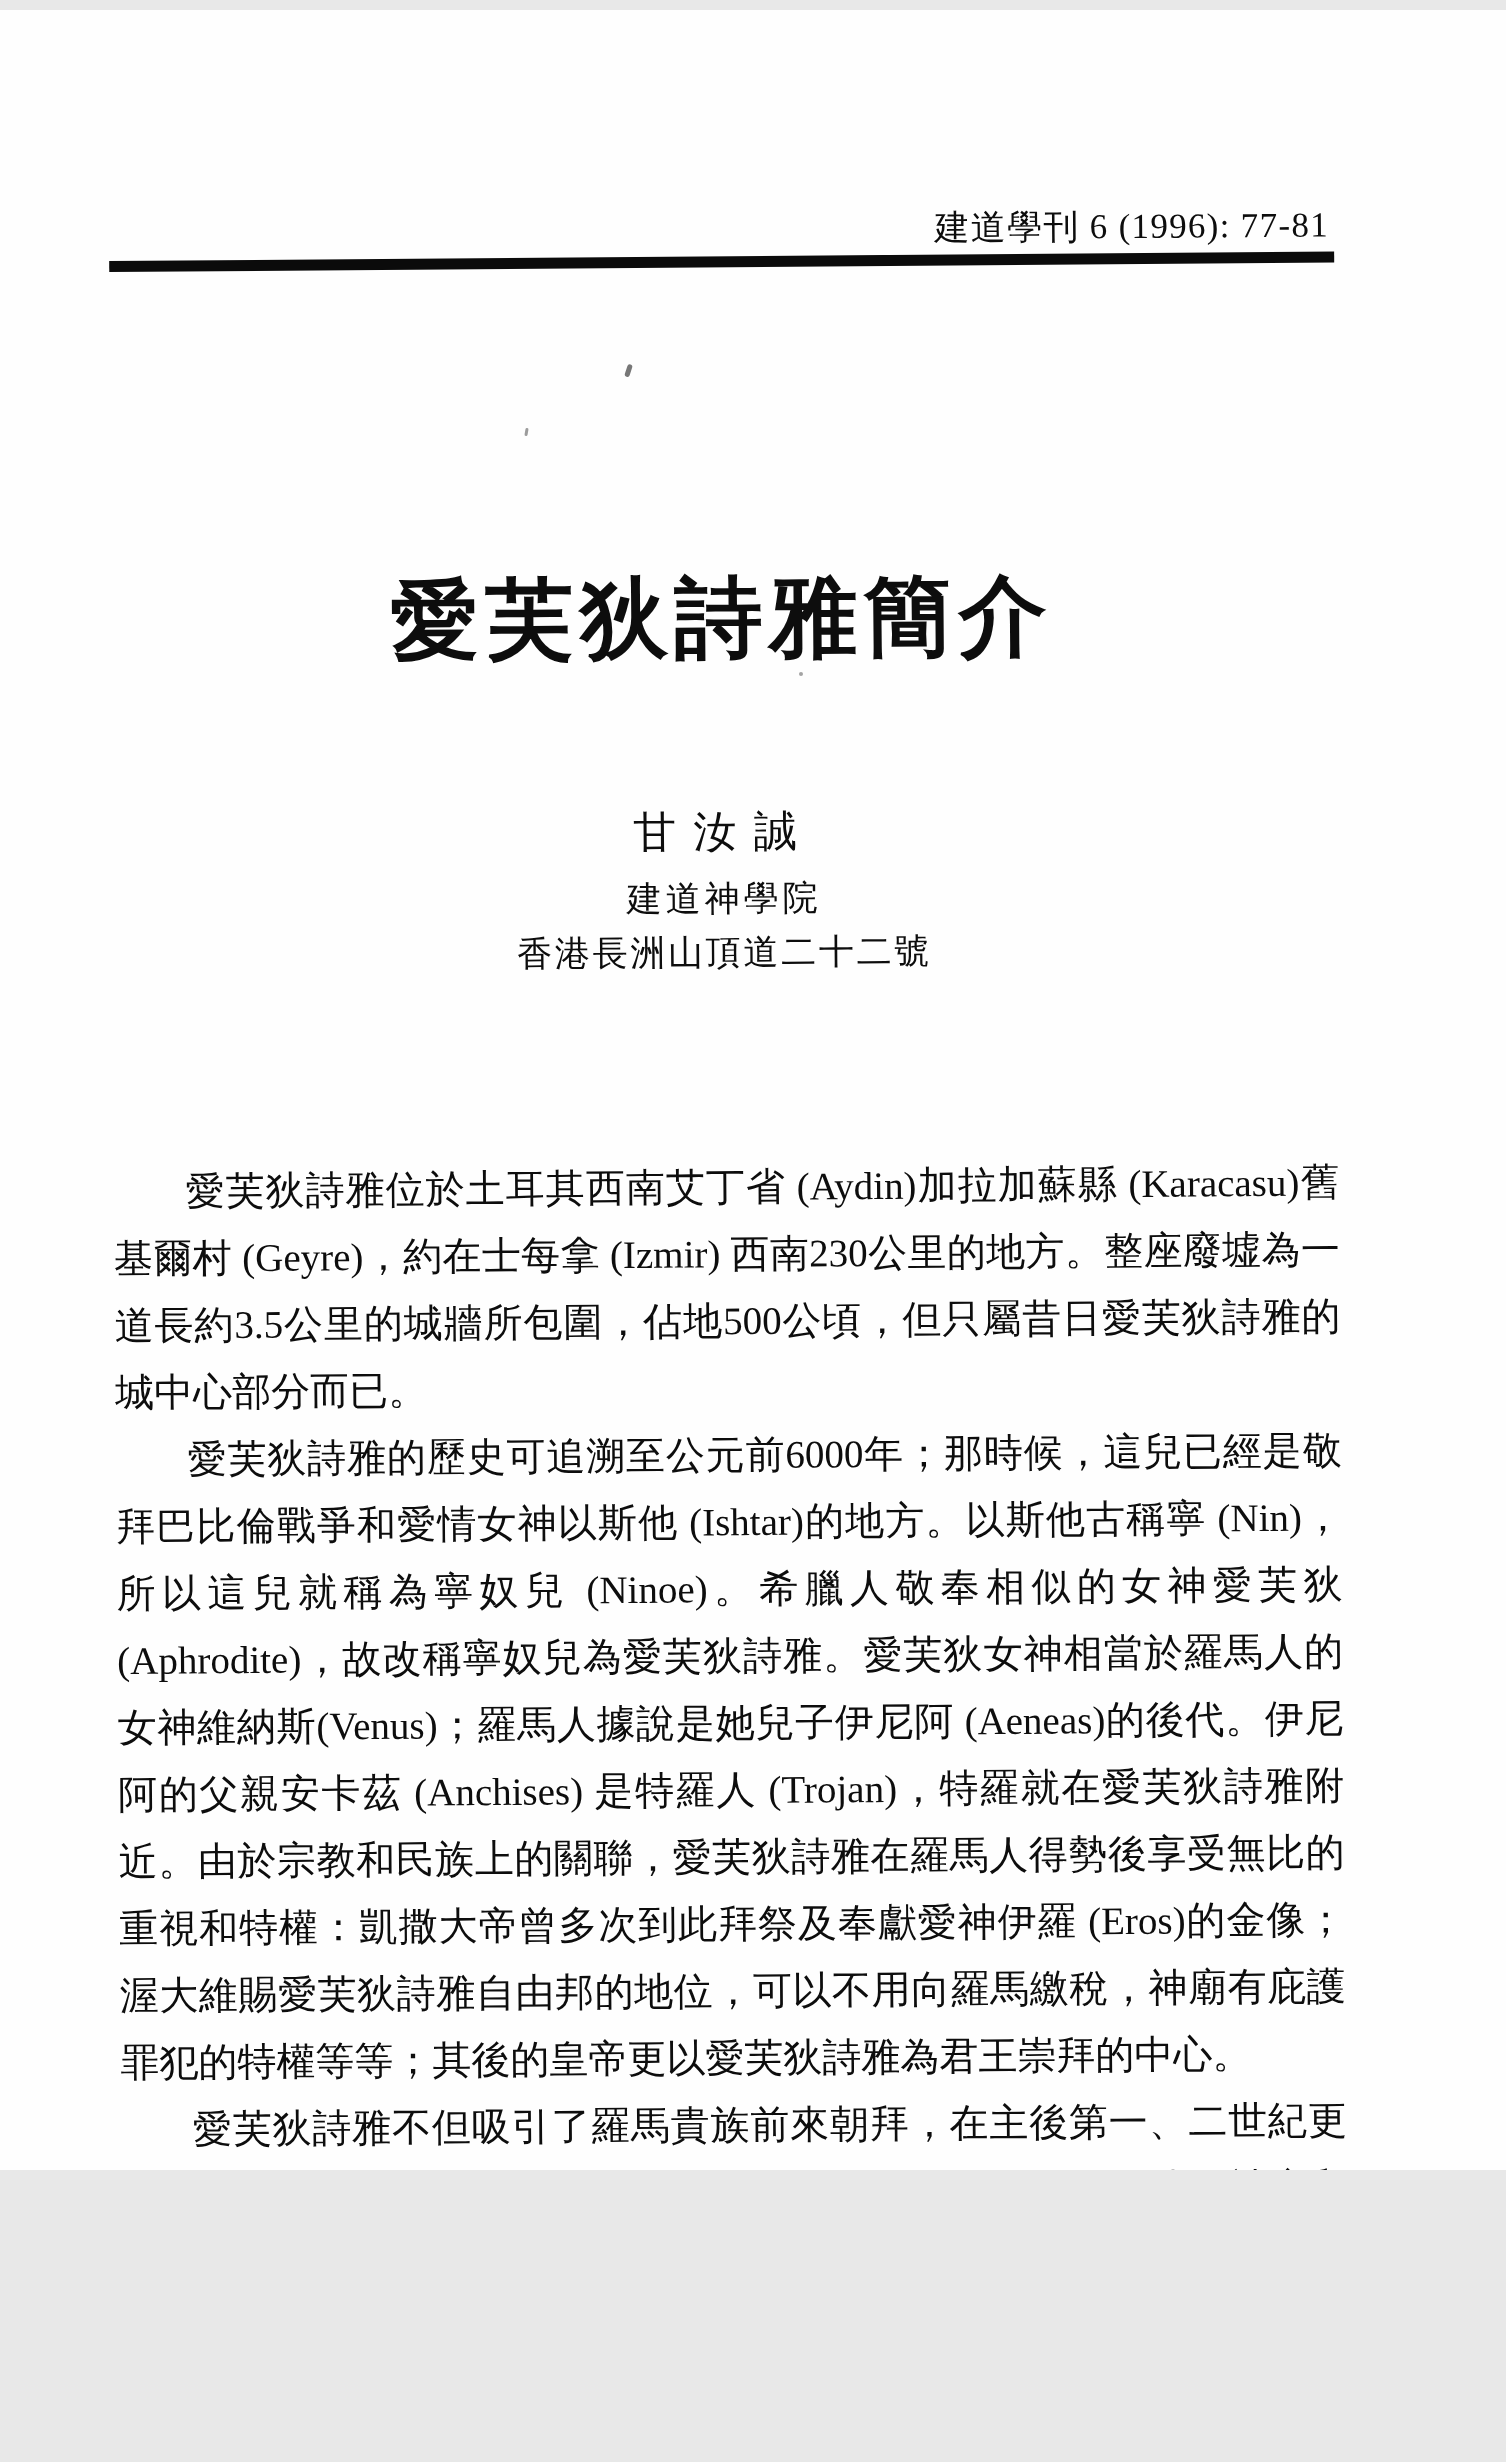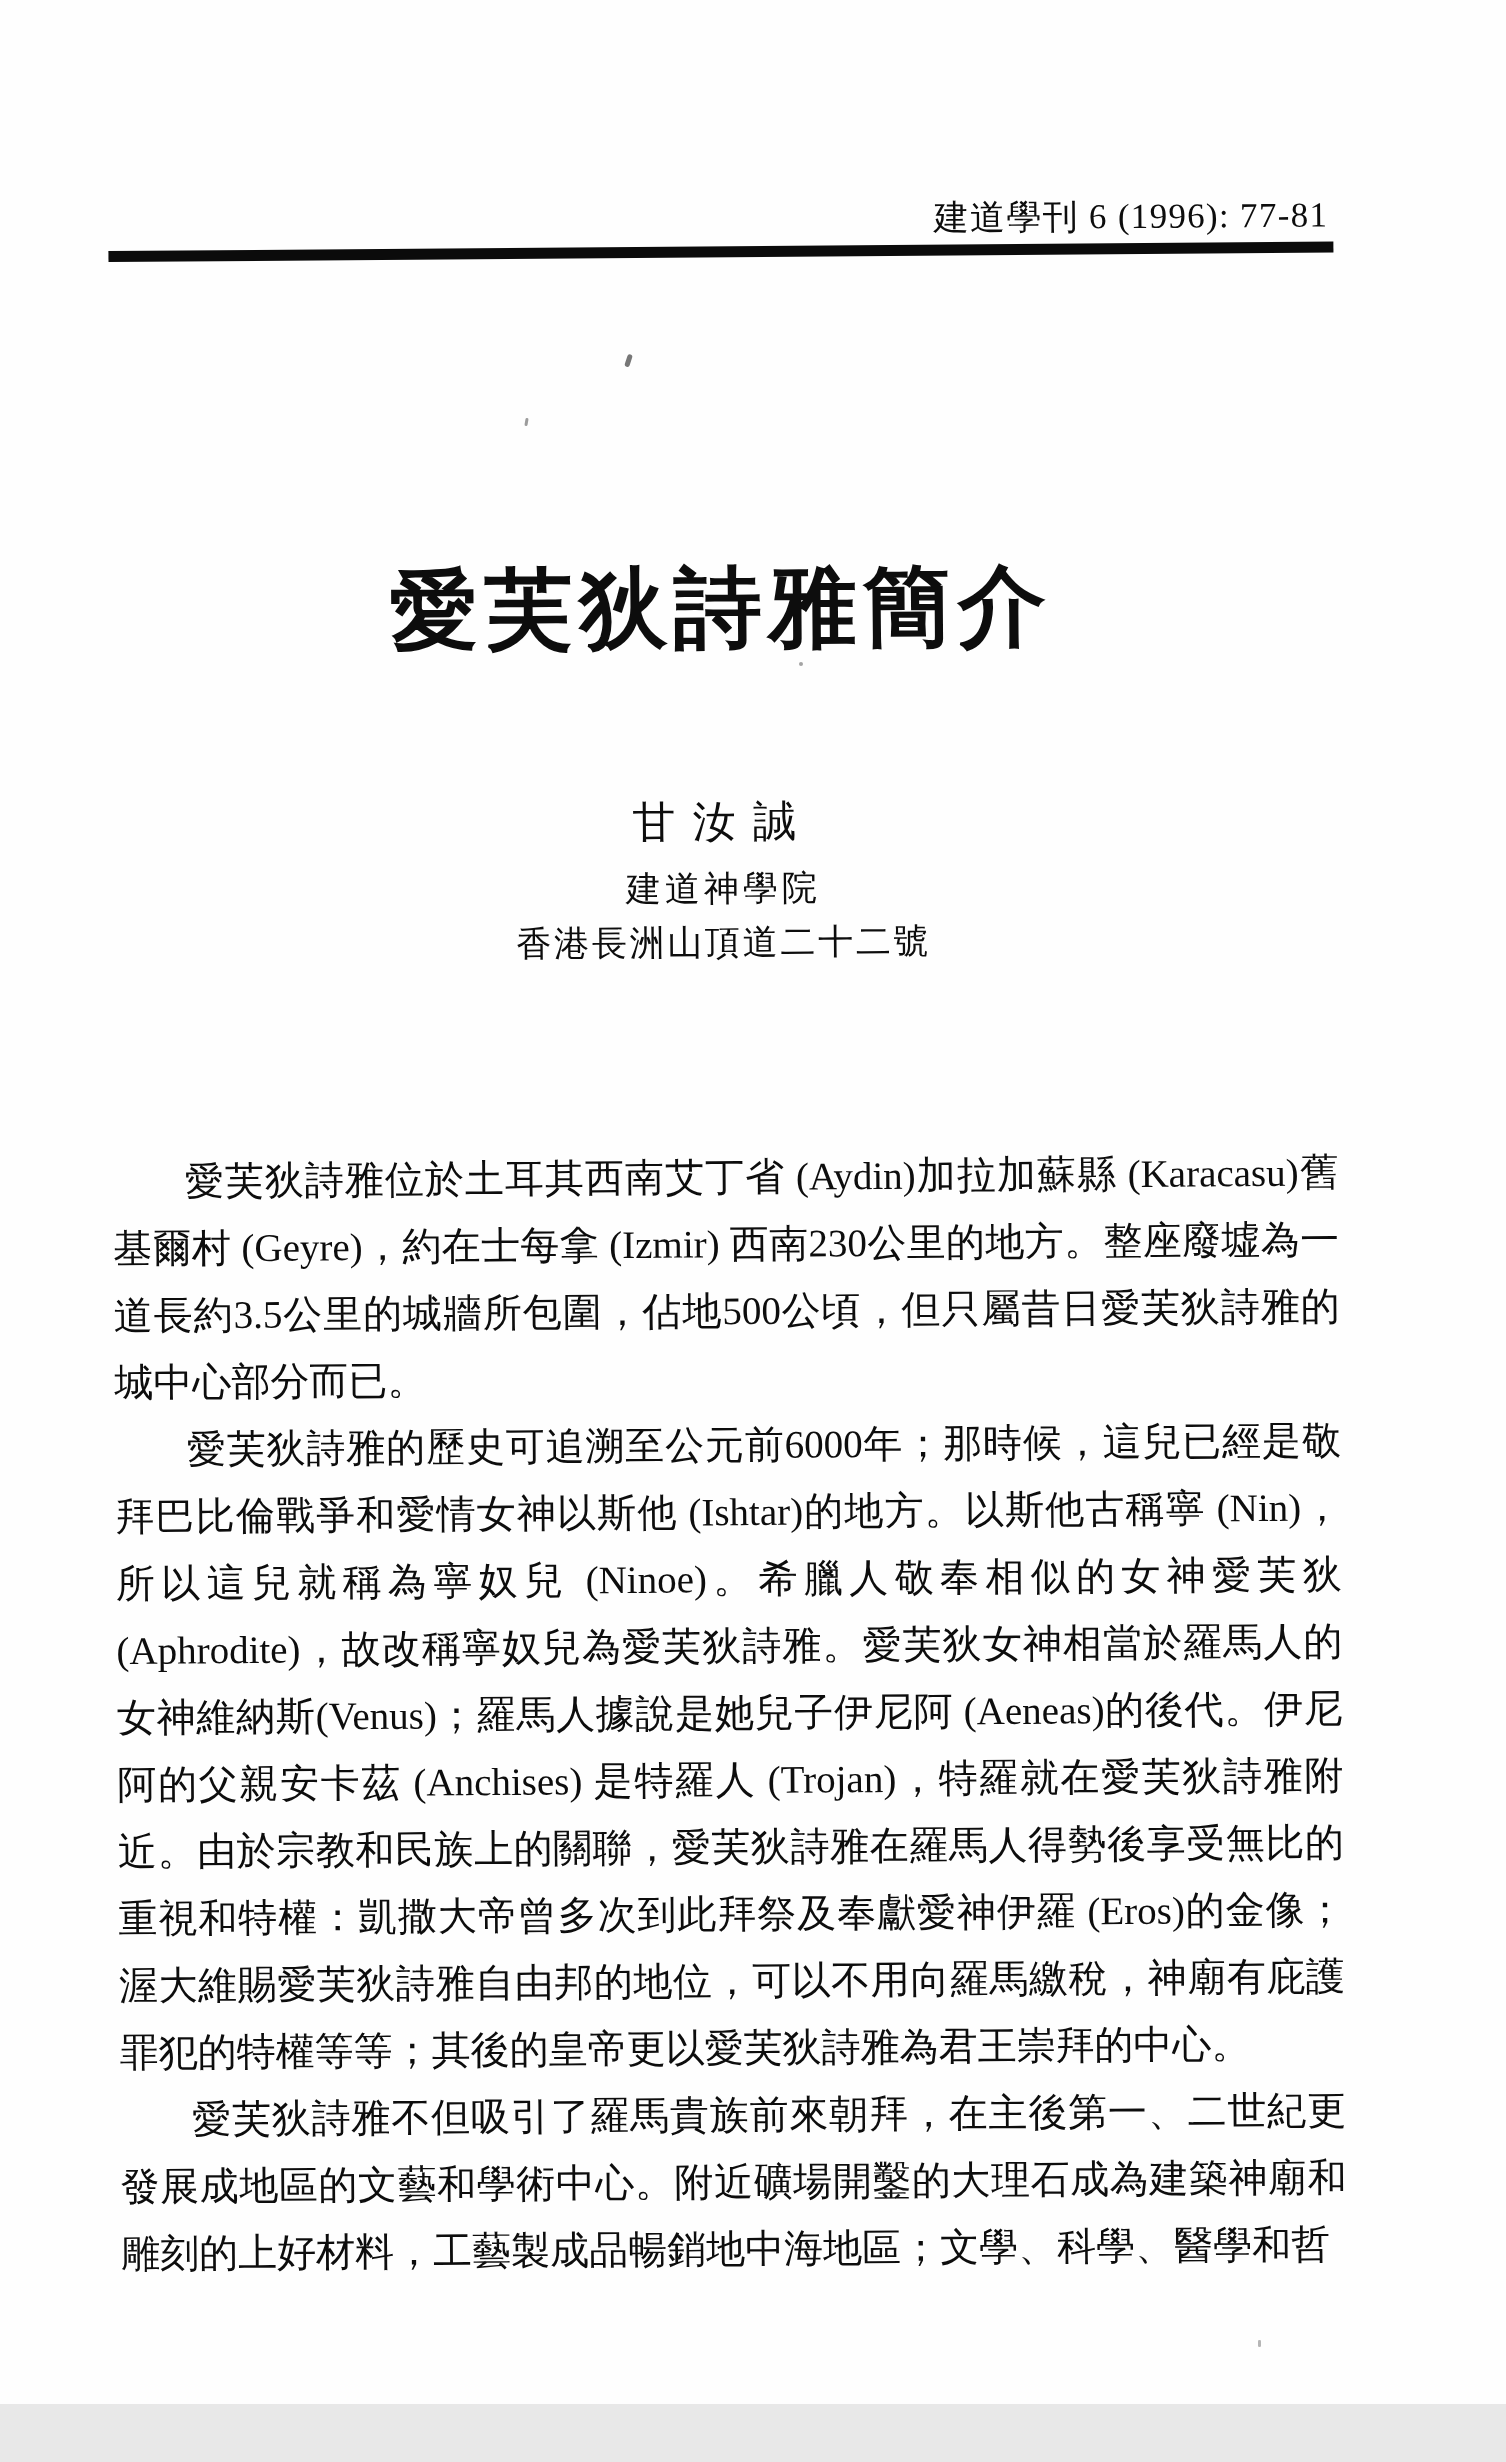--- a/index.html
+++ b/index.html
@@ -1,20 +1,20 @@
 <!DOCTYPE html>
 <html style="font-size:10.7px"><head>
 <meta charset="utf-8">
 <style>
   html, body { margin: 0; padding: 0; background: #e8e8e8; }
   .page {
     position: relative;
     width: 1506px;
-    height: 2404px;
-    margin: 0 auto;
+    height: 2160px;
+    margin: 10px auto;
     background: #fefefe;
     overflow: hidden;
     font-family: "Liberation Serif", "DejaVu Serif", serif;
     color: #0d0d0d;
   }
   
   .tilt {
     position: absolute;
     left: 0; top: 0; right: 0; bottom: 0;
     transform: rotate(-0.45deg);

